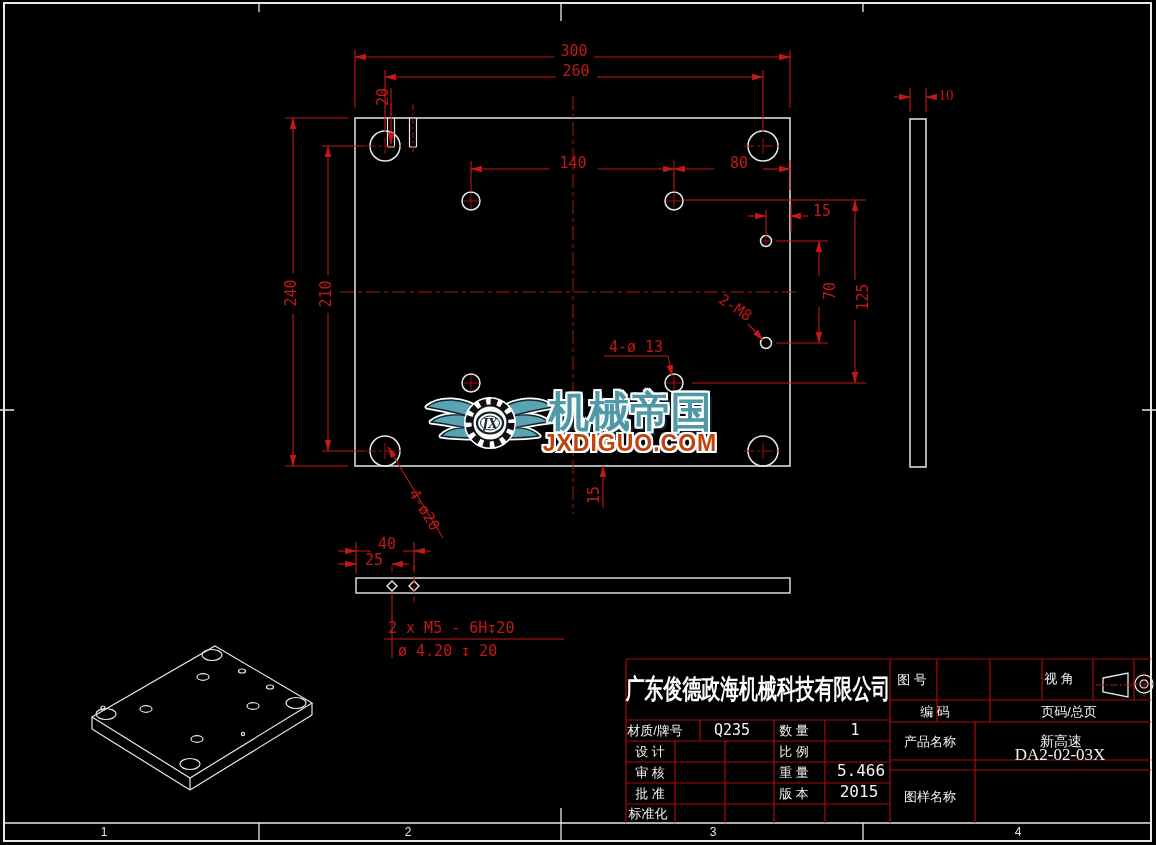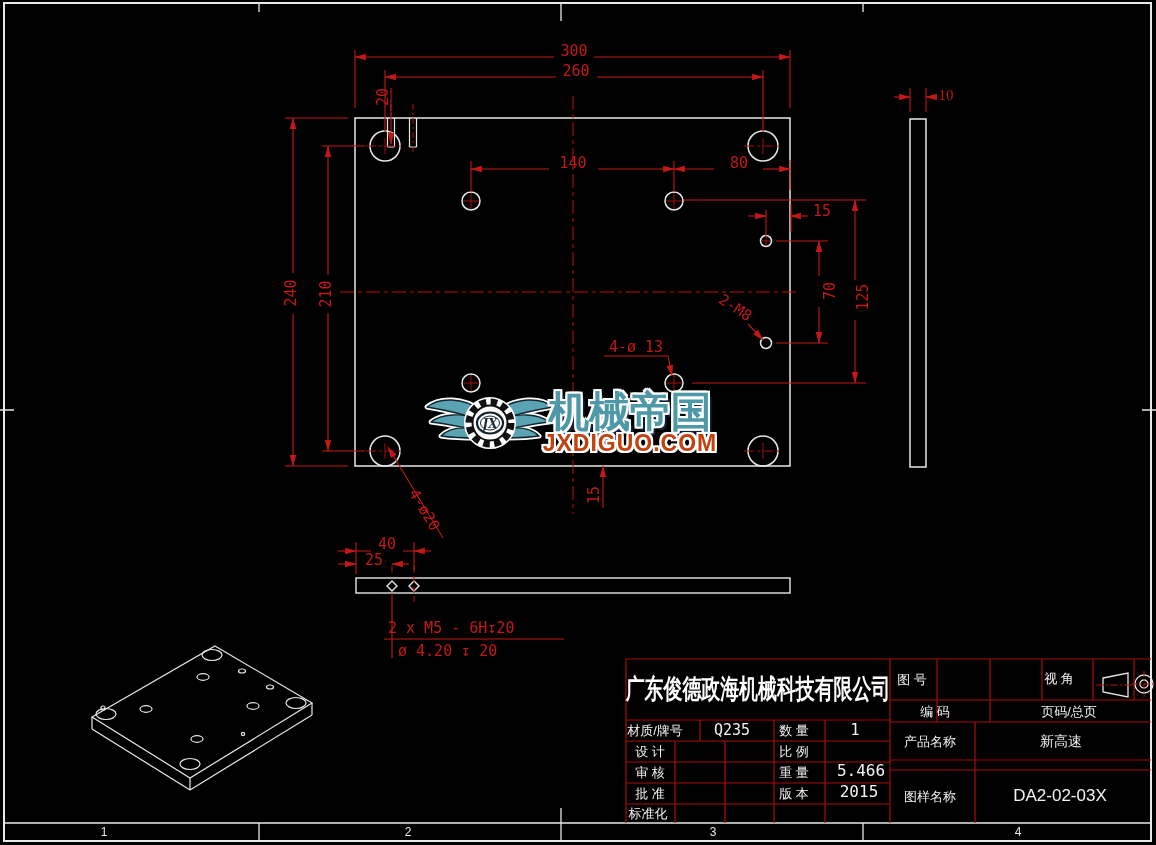--- a/index.html
+++ b/index.html
@@ -230,15 +230,15 @@
 <span class="t wht cjk" style="left:794px;top:793px;">版 本</span>
 <span class="t wht val16" style="left:859px;top:792px;">2015</span>
 <span class="t wht cjk" style="left:648px;top:813px;">标准化</span>
 <span class="t wht cjk" style="left:912px;top:679px;">图 号</span>
 <span class="t wht cjk" style="left:1059px;top:678px;">视 角</span>
 <span class="t wht cjk" style="left:928px;top:711px;margin-left:7px;">编 码</span>
 <span class="t wht cjk" style="left:1069px;top:711px;">页码/总页</span>
 <span class="t wht cjk" style="left:930px;top:741px;">产品名称</span>
 <span class="t wht cjk" style="left:1061px;top:741px;font-size:14px;">新高速</span>
 <span class="t wht cjk" style="left:930px;top:796px;text-align:right;">图样名称</span>
-<span class="t wht" style="left:1060px;top:795px;font-family:Liberation Sans, sans-serif;font-size:17px;">DA2-02-03X</span>
+<span class="t wht" style="left:1060px;top:754px;font-family:Liberation Serif, serif;font-size:17px;">DA2-02-03X</span>
 
 </div>
 
 </body></html>

